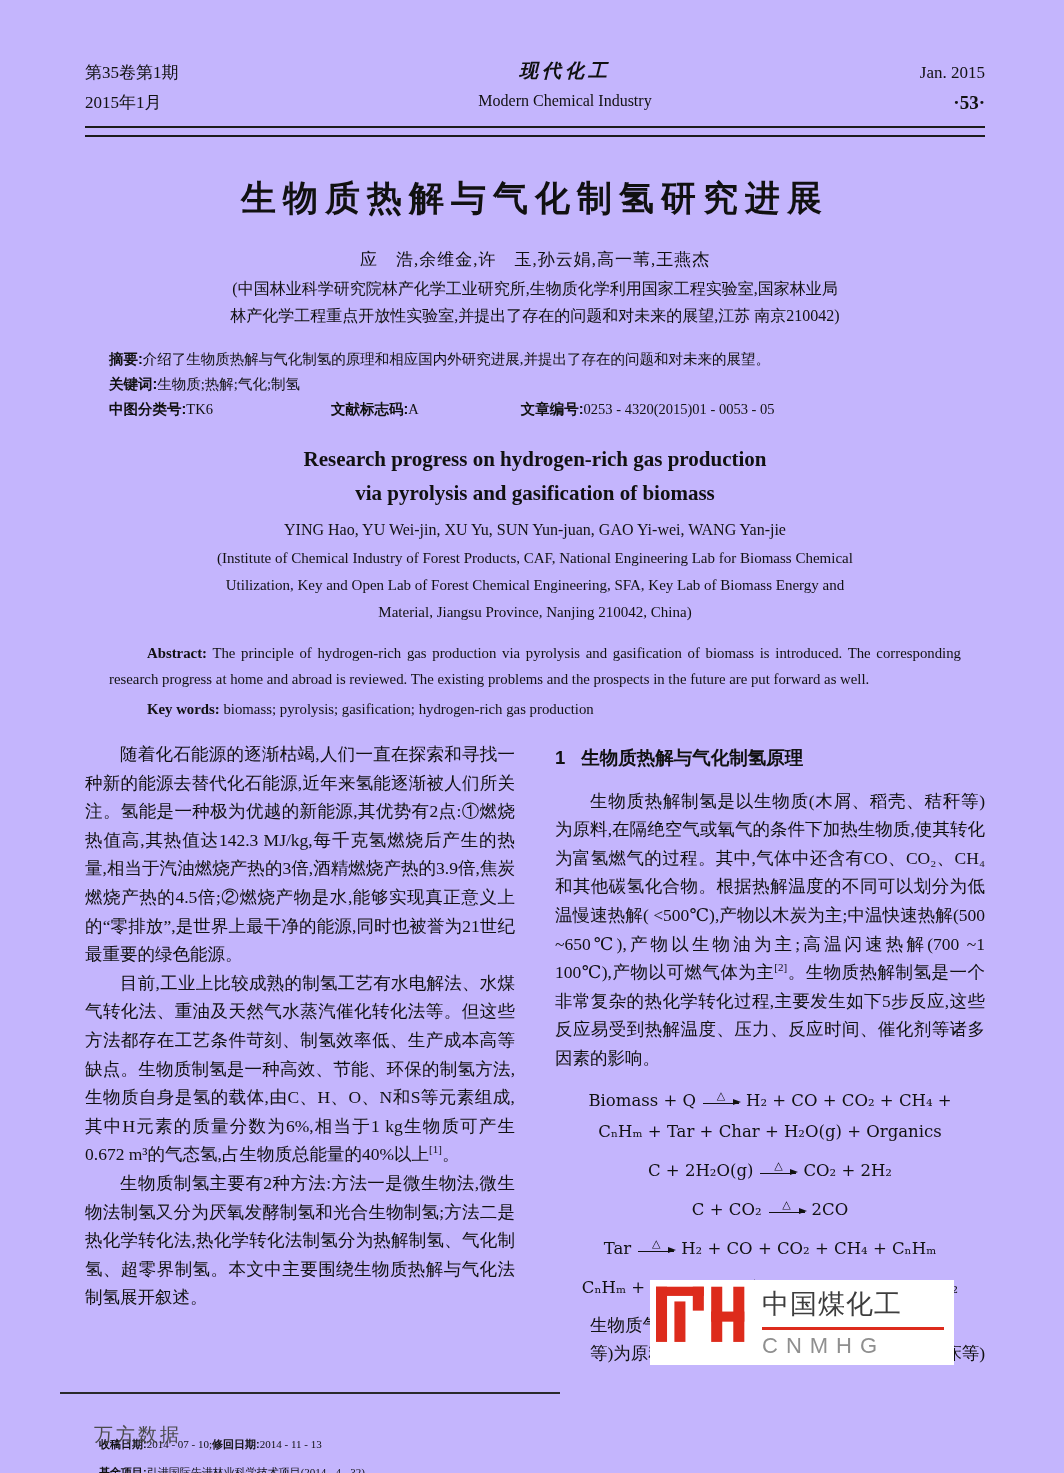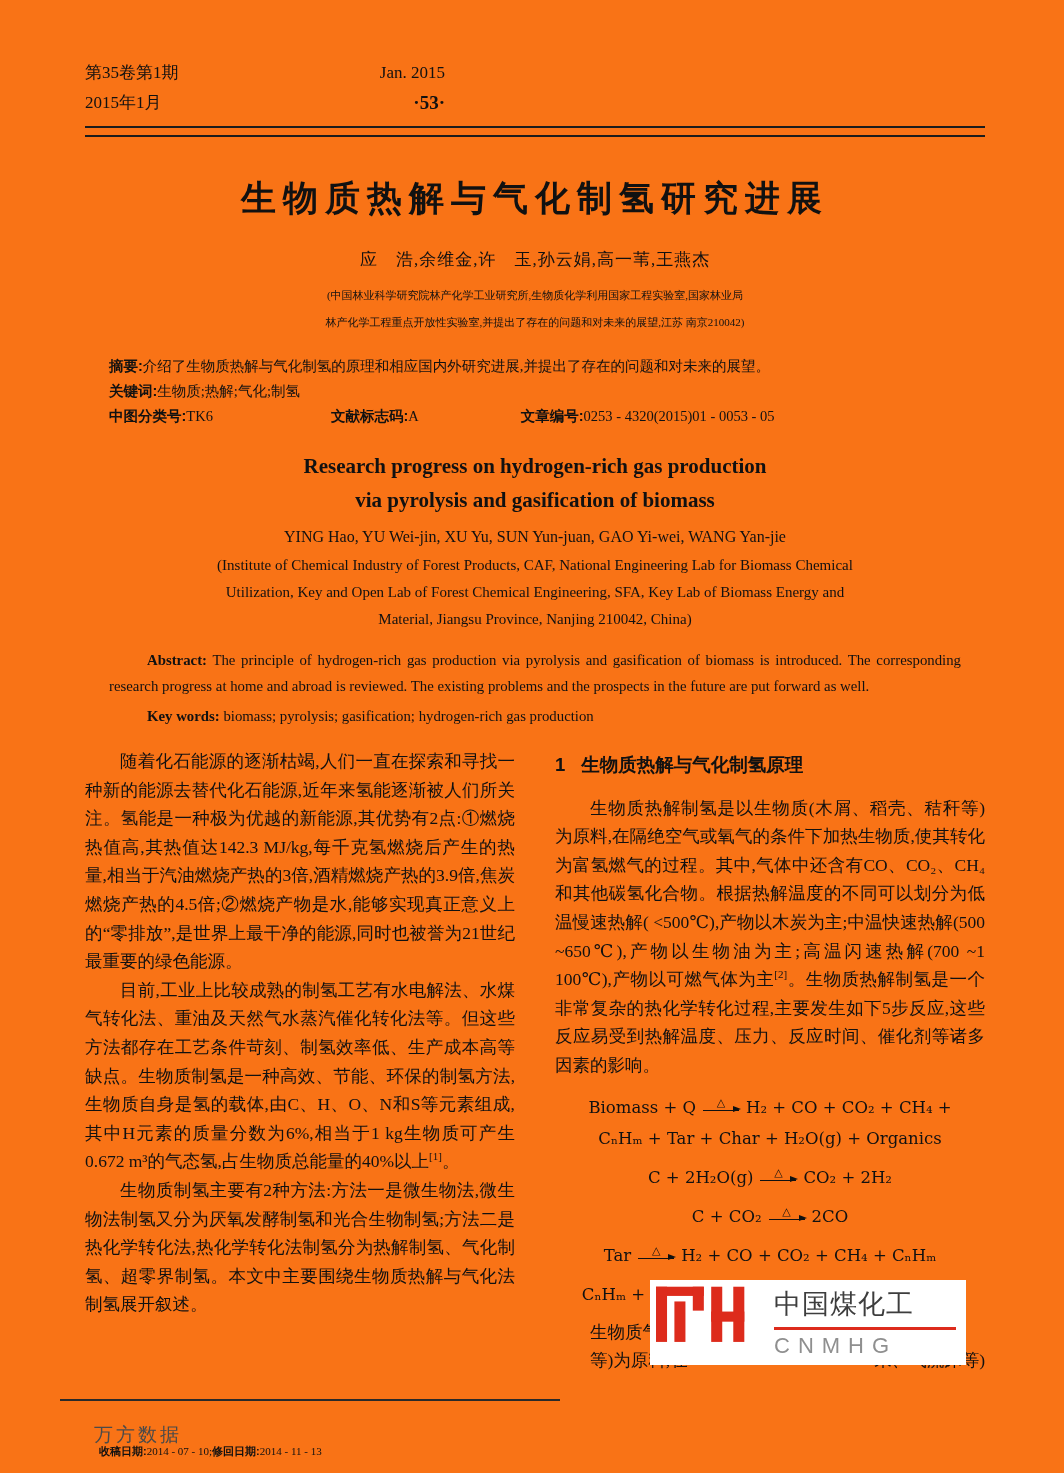--- a/index.html
+++ b/index.html
@@ -1,39 +1,39 @@
 <!DOCTYPE html>
 <html><head>
 <meta charset="utf-8">
 <style>
   html,body{margin:0;padding:0;background:#e8e8e8;}
   .page{
     position:relative;
     width:1064px;height:1473px;
     margin:0 auto;
-    background:#f97316;
+    background:#c4b5fd;
     box-sizing:border-box;
     padding:58px 79px 0 85px;
     overflow:hidden;
     color:#111;
     font-family:"Liberation Serif","DejaVu Serif",serif;
   }
   
   .hdr{display:flex;align-items:flex-start;font-size:17px;}
   .hdr-left{width:210px;line-height:30px;}
   .hdr-center{flex:1;text-align:center;}
   .hdr-right{width:150px;text-align:right;line-height:30px;}
   .jname{font-size:19px;font-weight:bold;font-style:italic;letter-spacing:4px;}
   .jname-en{font-size:16px;margin-top:8px;}
   .pageno{font-size:19px;font-weight:bold;}
   .rule{margin-top:8px;height:7px;border-top:2.5px solid #1c1c1c;border-bottom:2.5px solid #1c1c1c;}
   
   .title-cn{margin:38px 0 0;text-align:center;font-size:35px;font-weight:bold;letter-spacing:7px;font-family:"Liberation Sans","DejaVu Sans",sans-serif;}
   .authors-cn{margin-top:26px;text-align:center;font-size:17px;letter-spacing:1px;}
-  .affil-cn{margin-top:11px;text-align:center;font-size:11px;line-height:27px;}
+  .affil-cn{margin-top:4px;text-align:center;font-size:16px;line-height:27px;}
   
   .meta{margin-top:18px;padding:0 24px;font-size:14.5px;line-height:25px;}
   .meta b{font-family:Liberation Sans, sans-serif;font-weight:bold;}
   .clc-row{display:flex;}
   .clc-row .g2{margin-left:118px;}
   .clc-row .g3{margin-left:102px;}
   
   .entitle{margin-top:20px;text-align:center;font-size:21px;font-weight:bold;line-height:34px;}
   .enauthors{margin-top:11px;text-align:center;font-size:16px;}
   .enaffil{margin-top:6px;text-align:center;font-size:15px;line-height:27px;}
@@ -56,35 +56,39 @@
   .rxn .shaft::after{content:"";position:absolute;right:-2px;top:-4px;border-left:8px solid #111;border-top:3.6px solid transparent;border-bottom:3.6px solid transparent;}
   .lastp{margin-top:12px;}
   .lp1{display:block;text-indent:2em;}
   .lp2{display:flex;justify-content:space-between;}
   
   .footsep{width:500px;border-top:2.5px solid #2a2a2a;margin:4px 0 10px -25px;}
   .foot{font-size:11px;line-height:28px;padding-left:14px;margin-top:36px;}
   .foot b{font-family:"Liberation Sans","DejaVu Sans",sans-serif;font-weight:bold;}
   
   .watermark{position:absolute;left:650px;top:1280px;display:flex;align-items:flex-start;background:#ffffff;padding:6px 10px 6px 6px;z-index:6;font-family:"Liberation Sans","DejaVu Sans",sans-serif;}
-  .wm-text{margin-left:26px;}
+  .wm-text{margin-left:14px;}
   .wm-cn{font-size:27px;color:#3d3d3d;letter-spacing:1px;padding:0 42px 5px 0;border-bottom:3px solid #DD2B1C;white-space:nowrap;}
   .wm-en{font-size:22px;color:#8f8f8f;letter-spacing:8px;margin-top:3px;}
   
   .scanmark{position:absolute;left:94px;top:1422px;font-size:19px;color:#4a4a4a;letter-spacing:3px;font-family:"Liberation Sans","DejaVu Sans",sans-serif;}
 </style>
 </head>
 <body>
 
 <div class="page">
 
   <header class="hdr">
     <div class="hdr-left">
       <div>第35卷第1期</div>
       <div>2015年1月</div>
+    </div>
+    <div class="hdr-center">
+      <div class="jname">现代化工</div>
+      <div class="jname-en">Modern Chemical Industry</div>
     </div>
     <div class="hdr-right">
       <div>Jan. 2015</div>
       <div class="pageno">·53·</div>
     </div>
   </header>
   <div class="rule"></div>
 
   <h1 class="title-cn">生物质热解与气化制氢研究进展</h1>
   <div class="authors-cn">应　浩,余维金,许　玉,孙云娟,高一苇,王燕杰</div>

